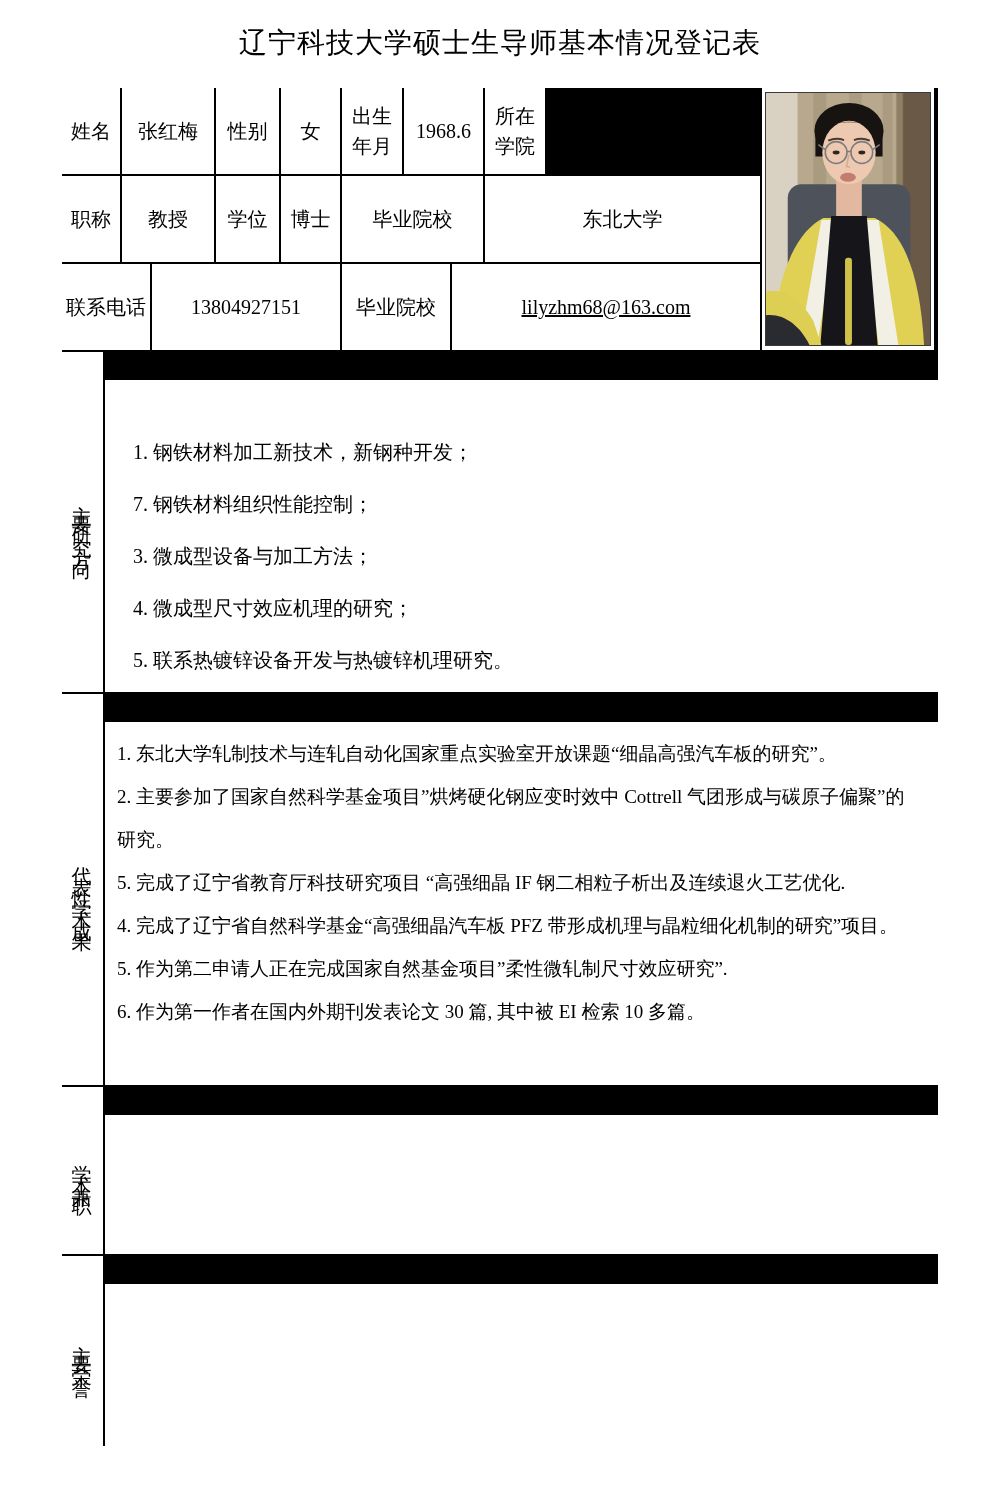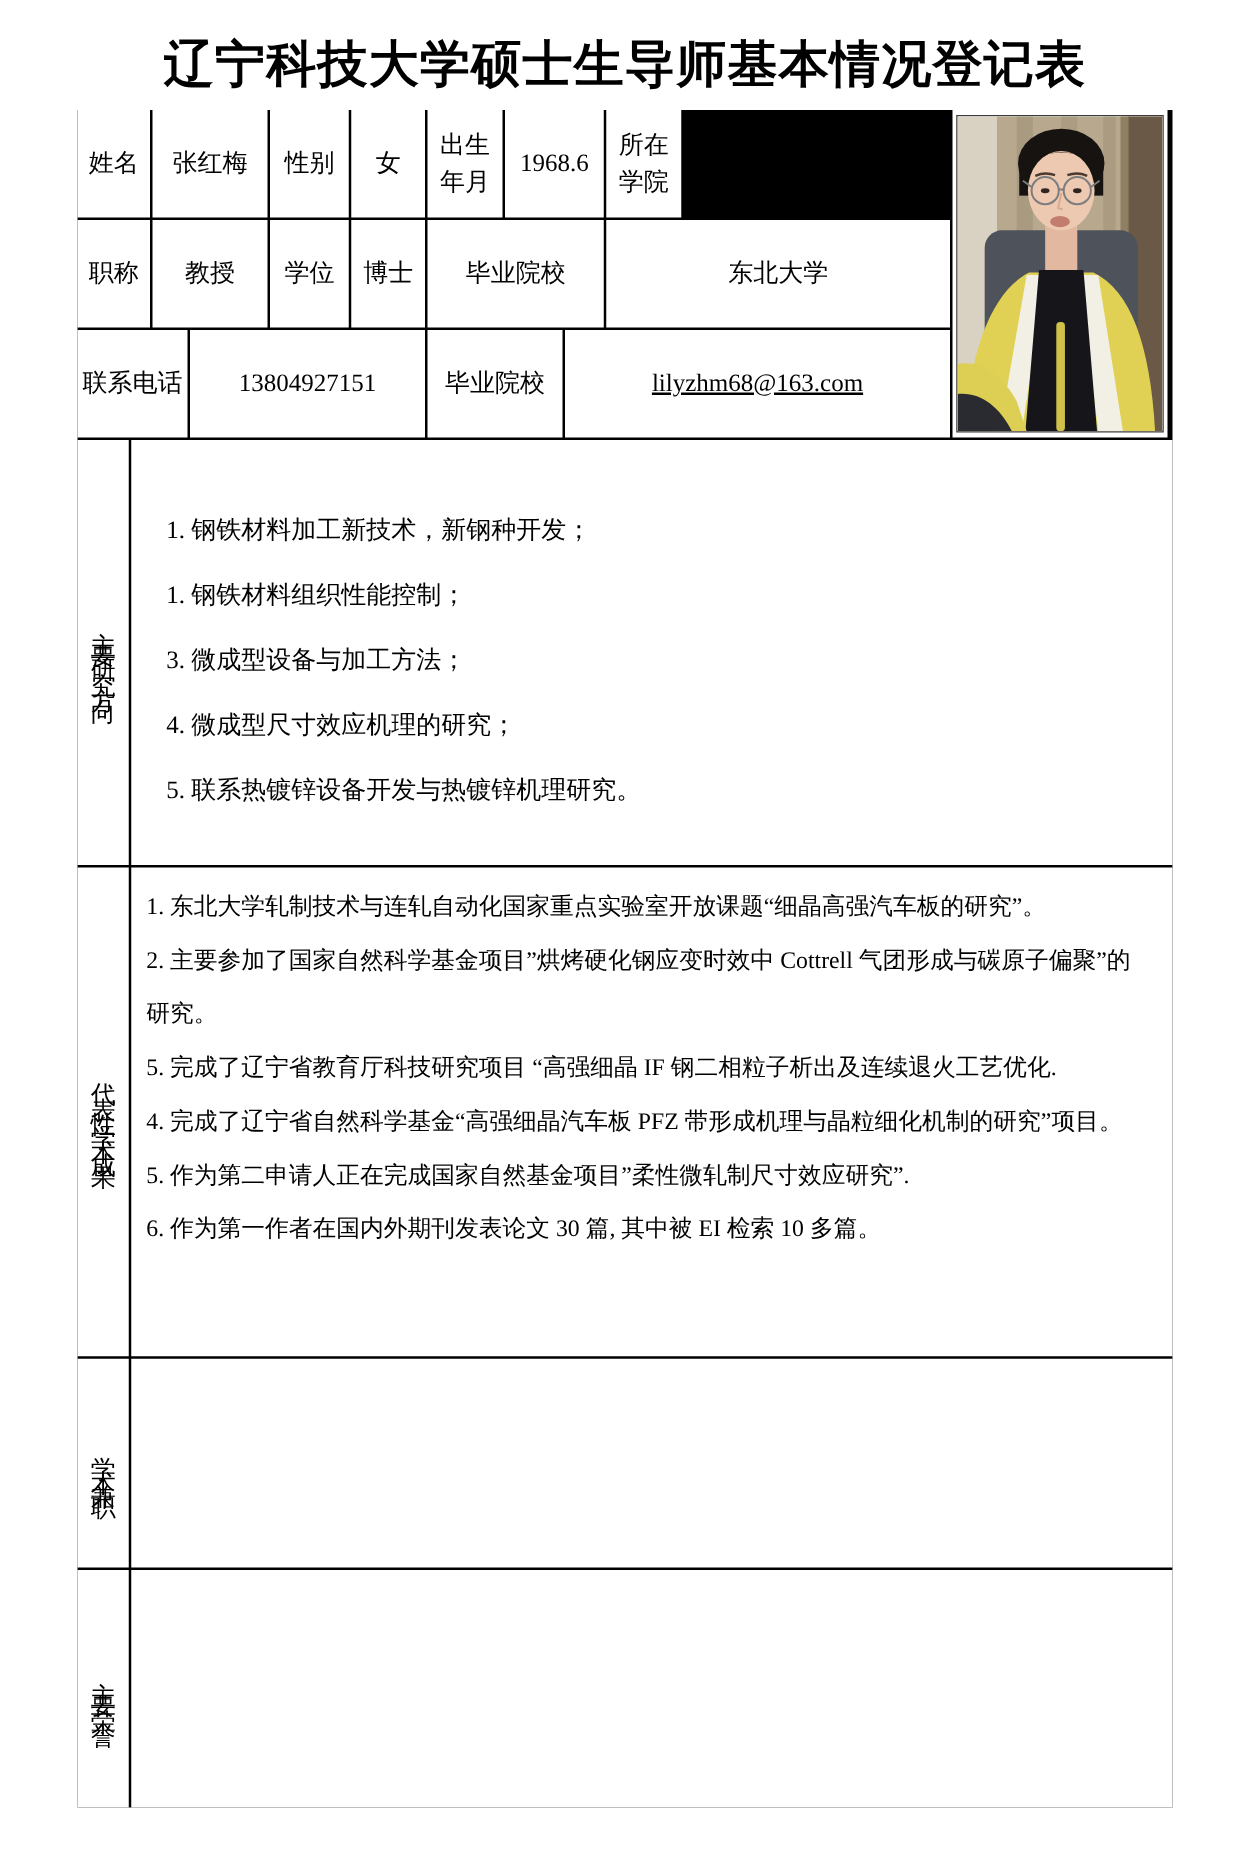--- a/index.html
+++ b/index.html
@@ -7,21 +7,21 @@
     width:1000px;height:1500px;
     background:#ffffff;
     font-family:"Liberation Serif","DejaVu Serif",serif;
     color:#000;
     position:relative;
     overflow:hidden;
   }
   .page-title{
     position:absolute;left:0;top:24px;width:1000px;
     text-align:center;
-    font-size:40px;font-weight:bold;
+    font-size:28px;font-weight:normal;
     letter-spacing:1px;
   }
   
   .form-table{
     position:absolute;left:62px;top:88px;
     width:876px;height:1358px;
     background:#000;
     padding:0;box-sizing:border-box;
     display:flex;flex-direction:column;gap:2px;
   }
@@ -60,21 +60,21 @@
     width:41px;flex:none;background:#fff;
     display:flex;align-items:center;justify-content:center;
   }
   .vlabel{
     writing-mode:vertical-lr;
     text-orientation:upright;
     font-size:20px;
     letter-spacing:11px;
     white-space:nowrap;
   }
-  .band-content{flex:1;background:#fff;box-sizing:border-box;}
+  .band-content{flex:1;background:#fff;box-sizing:border-box;margin-top:28px;}
   .band-research{height:340px;}
   .band-achievements{height:391px;}
   .band-positions{height:167px;}
   .band-honors{flex:1;}
   .research-content{padding:46px 20px 0 28px;font-size:20px;}
   .research-item{line-height:52px;height:52px;white-space:nowrap;overflow:hidden;}
   .ach-content{padding:10px 16px 0 12px;font-size:19px;}
   .ach-item{line-height:43px;}
 </style>
 </head>
@@ -163,21 +163,21 @@
       <span class="email-link">lilyzhm68@163.com</span>
     </div>
   </div>
 
   <div class="band band-research">
     <div class="band-label">
       <span class="vlabel">主要研究方向</span>
     </div>
     <div class="band-content research-content">
       <div class="research-item">1. 钢铁材料加工新技术，新钢种开发；</div>
-      <div class="research-item">1. 钢铁材料组织性能控制；</div>
+      <div class="research-item">7. 钢铁材料组织性能控制；</div>
       <div class="research-item">3. 微成型设备与加工方法；</div>
       <div class="research-item">4. 微成型尺寸效应机理的研究；</div>
       <div class="research-item">5. 联系热镀锌设备开发与热镀锌机理研究。</div>
     </div>
   </div>
 
   <div class="band band-achievements">
     <div class="band-label">
       <span class="vlabel">代表性学术成果</span>
     </div>

